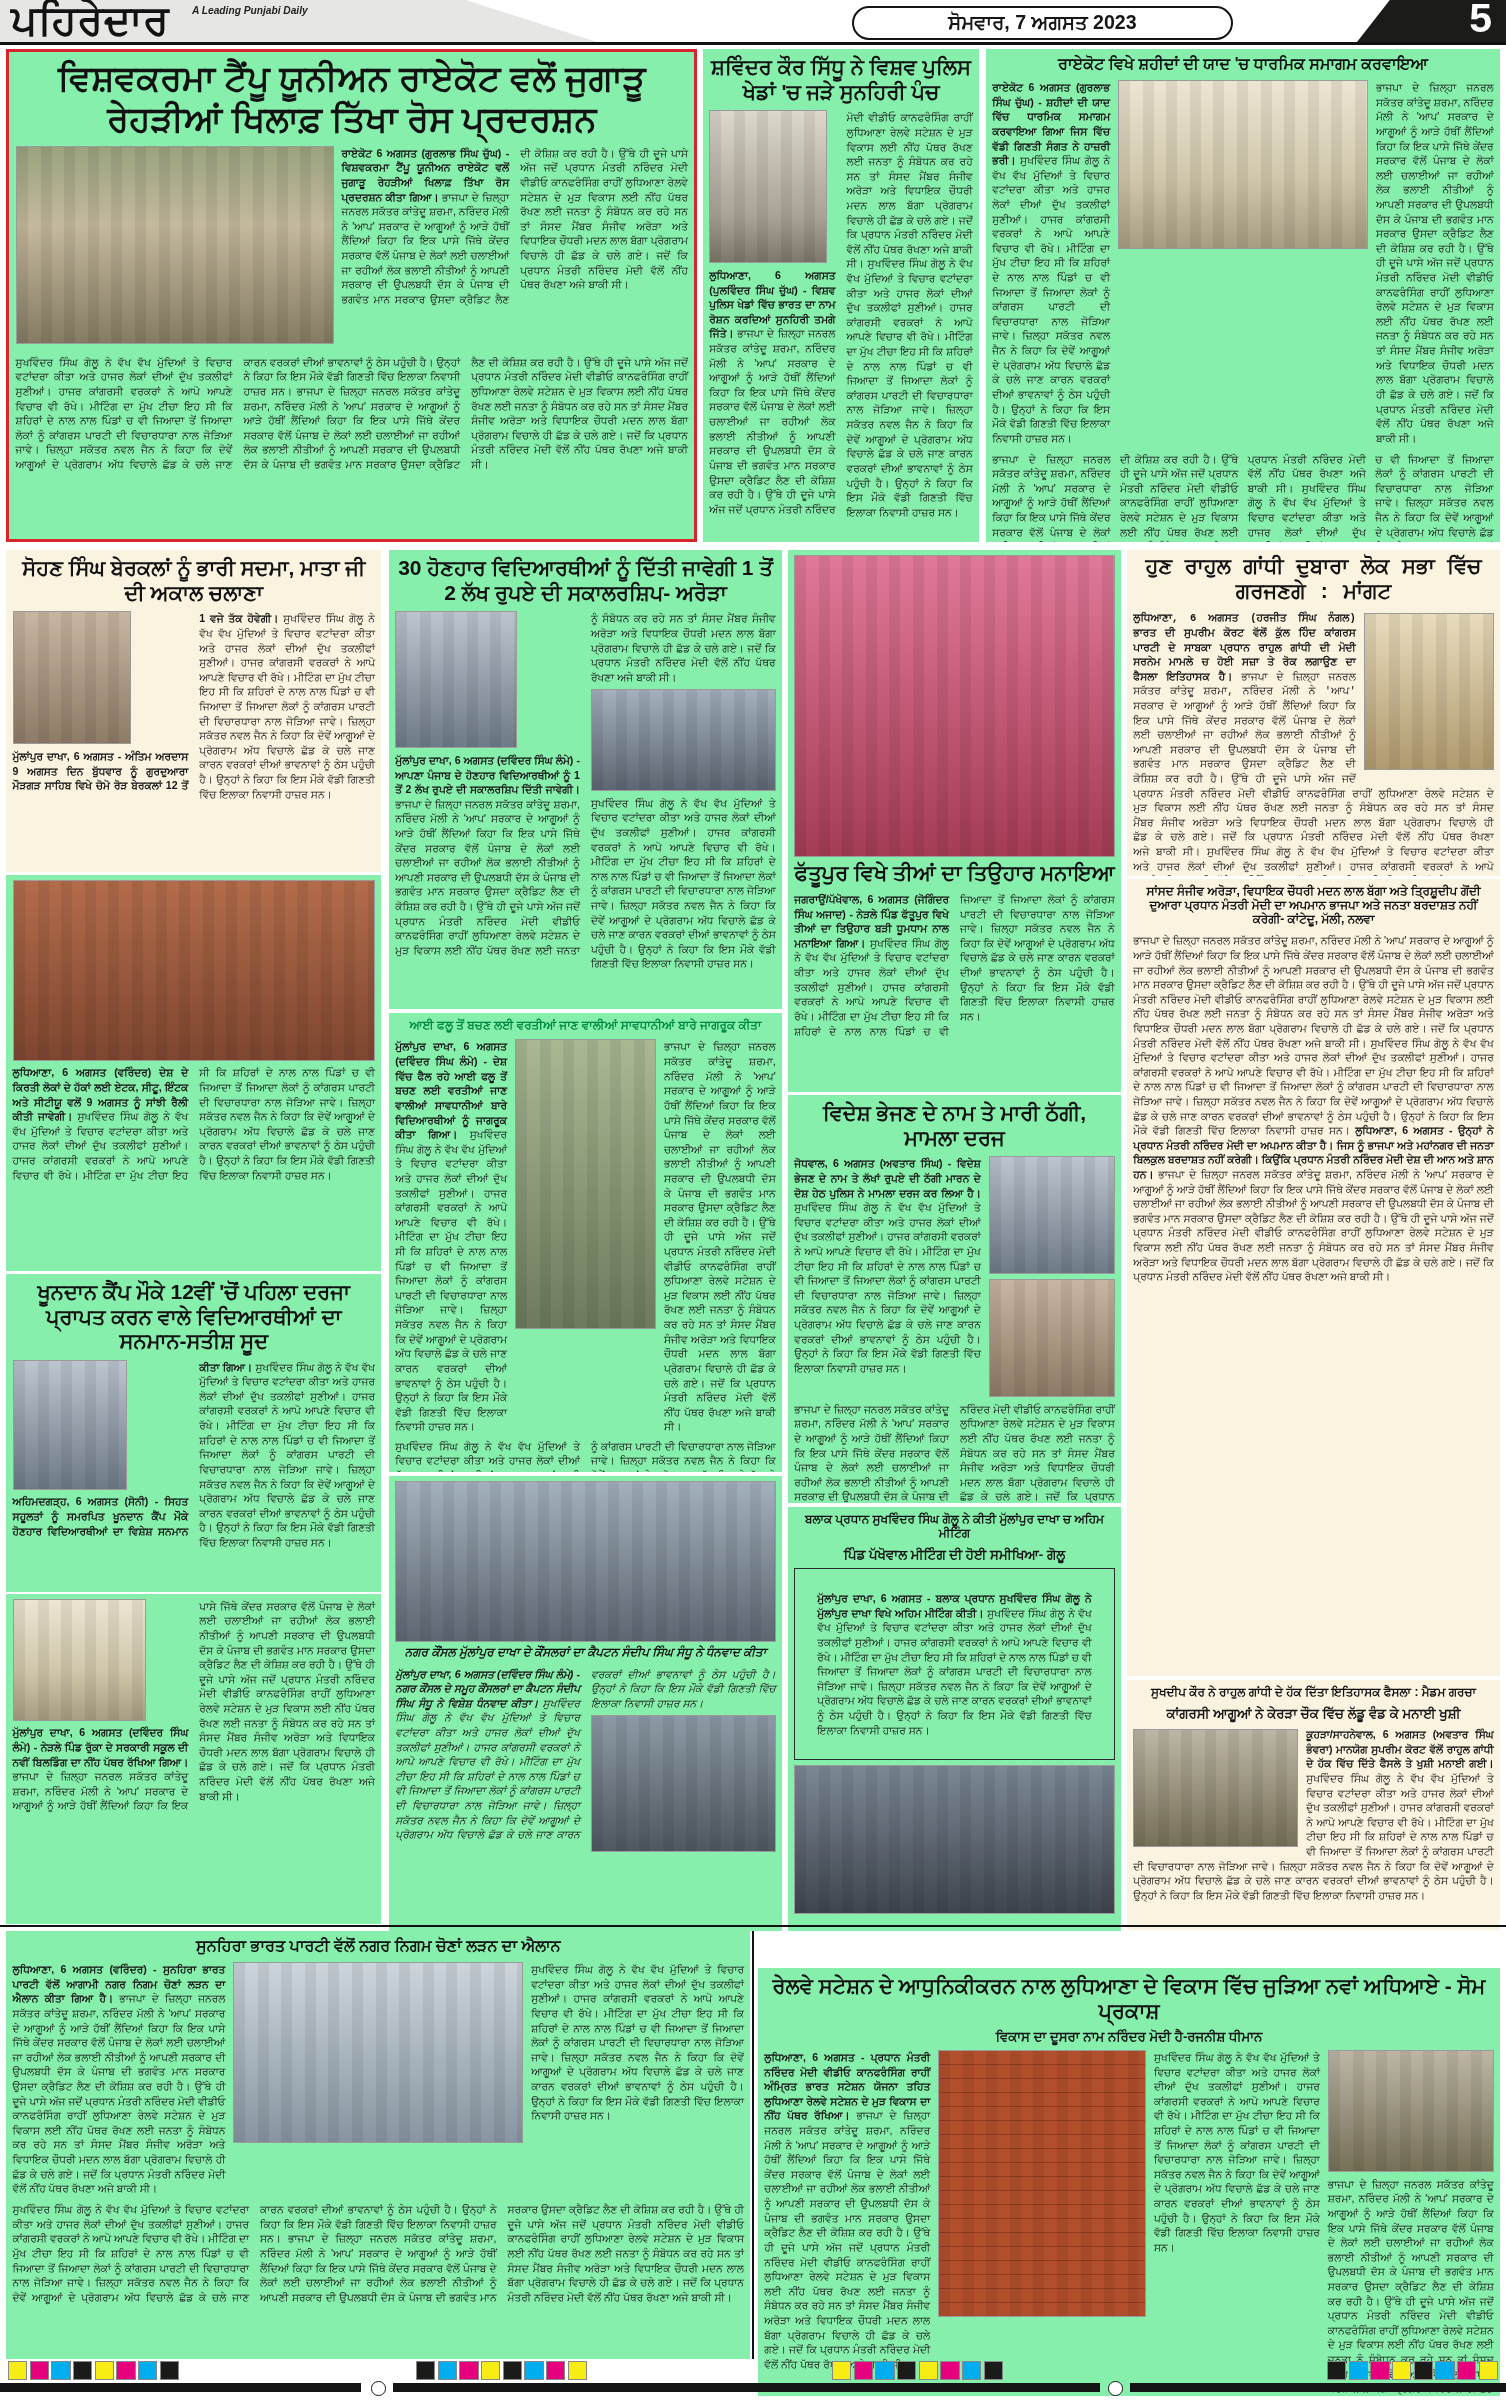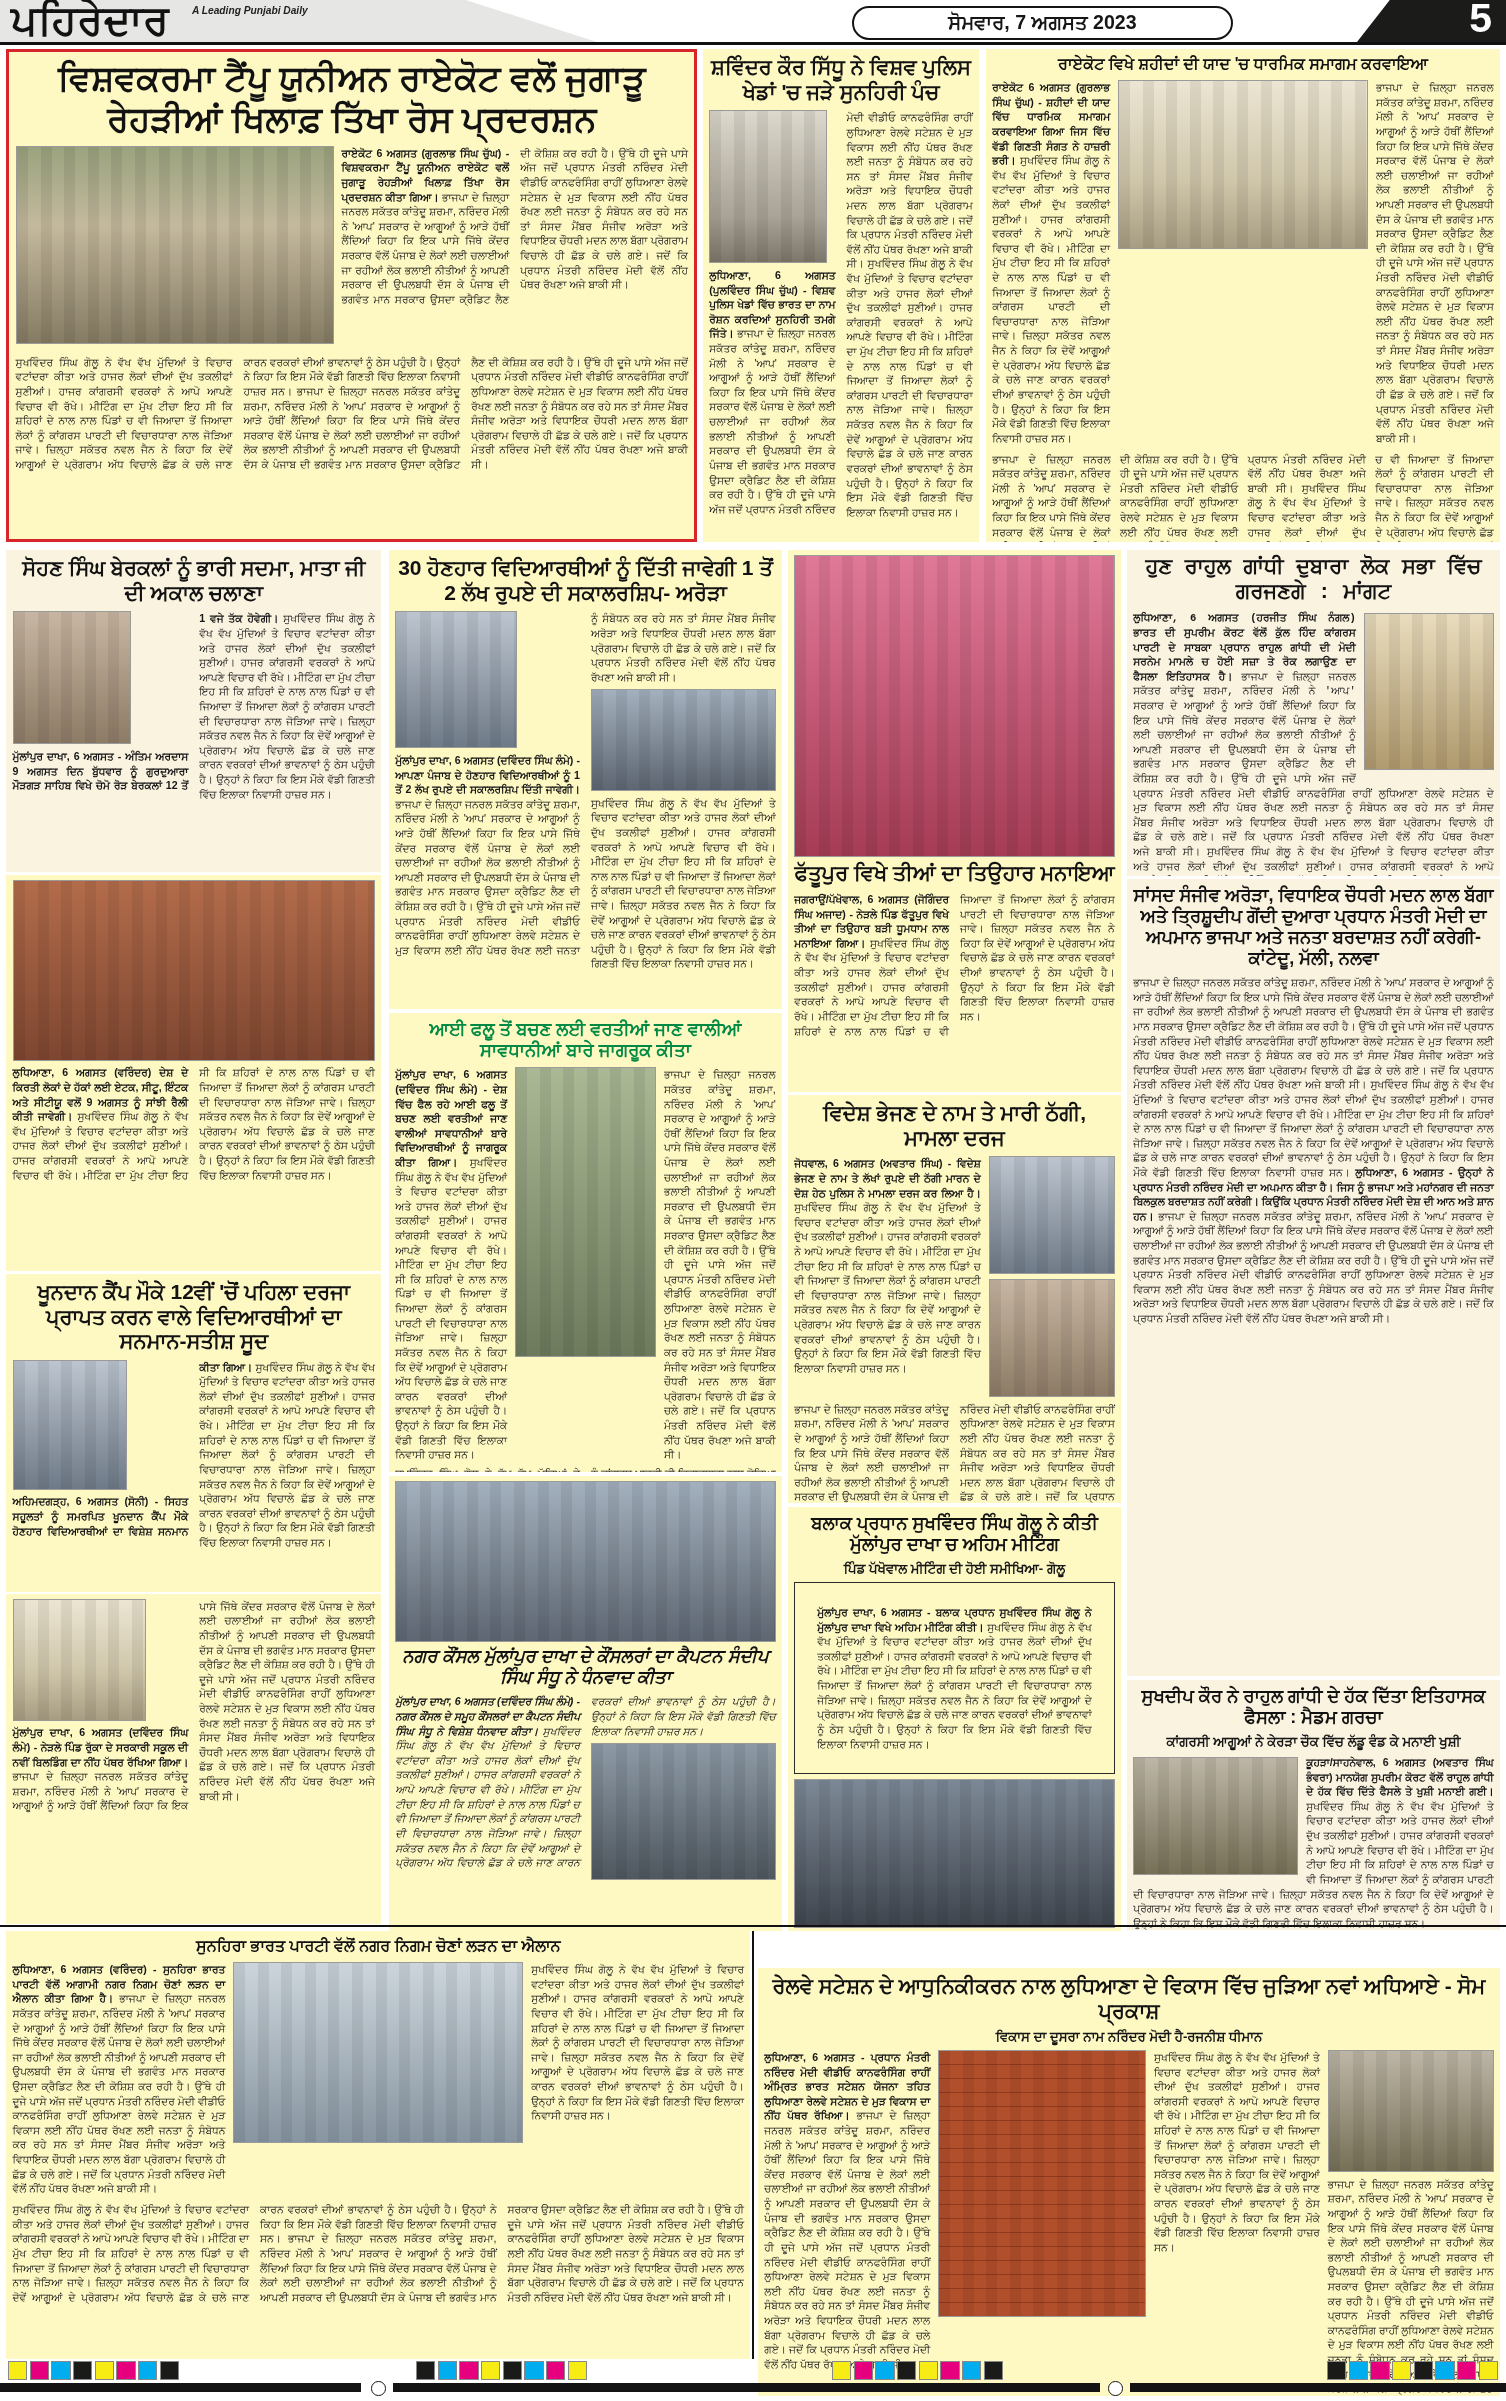--- a/index.html
+++ b/index.html
@@ -11,27 +11,27 @@
   .logo{position:absolute;left:11px;top:-3.1px;font-size:41px;font-weight:900;letter-spacing:0.8px;color:#121212;}
   .tagline{position:absolute;left:192px;top:4.7px;font-size:10.2px;font-style:italic;font-weight:bold;color:#222;}
   .datepill{position:absolute;left:852px;top:5.5px;width:377px;height:30px;border:2.4px solid #141414;
             border-radius:19px;background:#fff;display:flex;align-items:center;justify-content:center;
             font-size:19.6px;font-weight:bold;}
   .pagenumblk{position:absolute;right:0;top:0;width:149px;height:42px;background:#1b1b19;
               clip-path:polygon(22% 0,100% 0,100% 100%,0 100%);}
   .pagenum{position:absolute;right:14px;top:-4.7px;font-size:41px;font-weight:900;color:#fff;}
   .toprule{position:absolute;left:0;top:42px;width:1506px;height:3.1px;background:#111;}
   
-  .art{position:absolute;overflow:hidden;padding:4.7px 6.3px;box-sizing:border-box;background:#fef9c3;}
+  .art{position:absolute;overflow:hidden;padding:4.7px 6.3px;box-sizing:border-box;background:#86efac;}
   .cream{background:#faf3e0;}
   .hd{font-weight:900;text-align:center;line-height:1.16;color:#121212;margin:1.6px 0 6.3px 0;}
   .hd-xl{font-size:35px;}
   .hd-lg{font-size:16px;}
   .hd-md{font-size:21px;}
-  .hd-sm{font-size:18px;}
+  .hd-sm{font-size:12px;}
   .hd-green{color:#008a44;}
   .subhd{font-weight:bold;text-align:center;font-size:13.3px;margin:0 0 4.7px 0;}
   .body{font-size:10.6px;line-height:1.38;text-align:justify;margin:0;}
   .cols2{column-count:2;column-gap:11px;}
   .cols3{column-count:3;column-gap:11px;}
   .cols4{column-count:4;column-gap:9.4px;}
   .grid{display:flex;gap:7.9px;align-items:flex-start;}
   .gcol{flex:1;}
   
   .ph{border:0.8px solid #9a9a9a;box-sizing:border-box;position:relative;margin:0 0 4.7px 0;}

